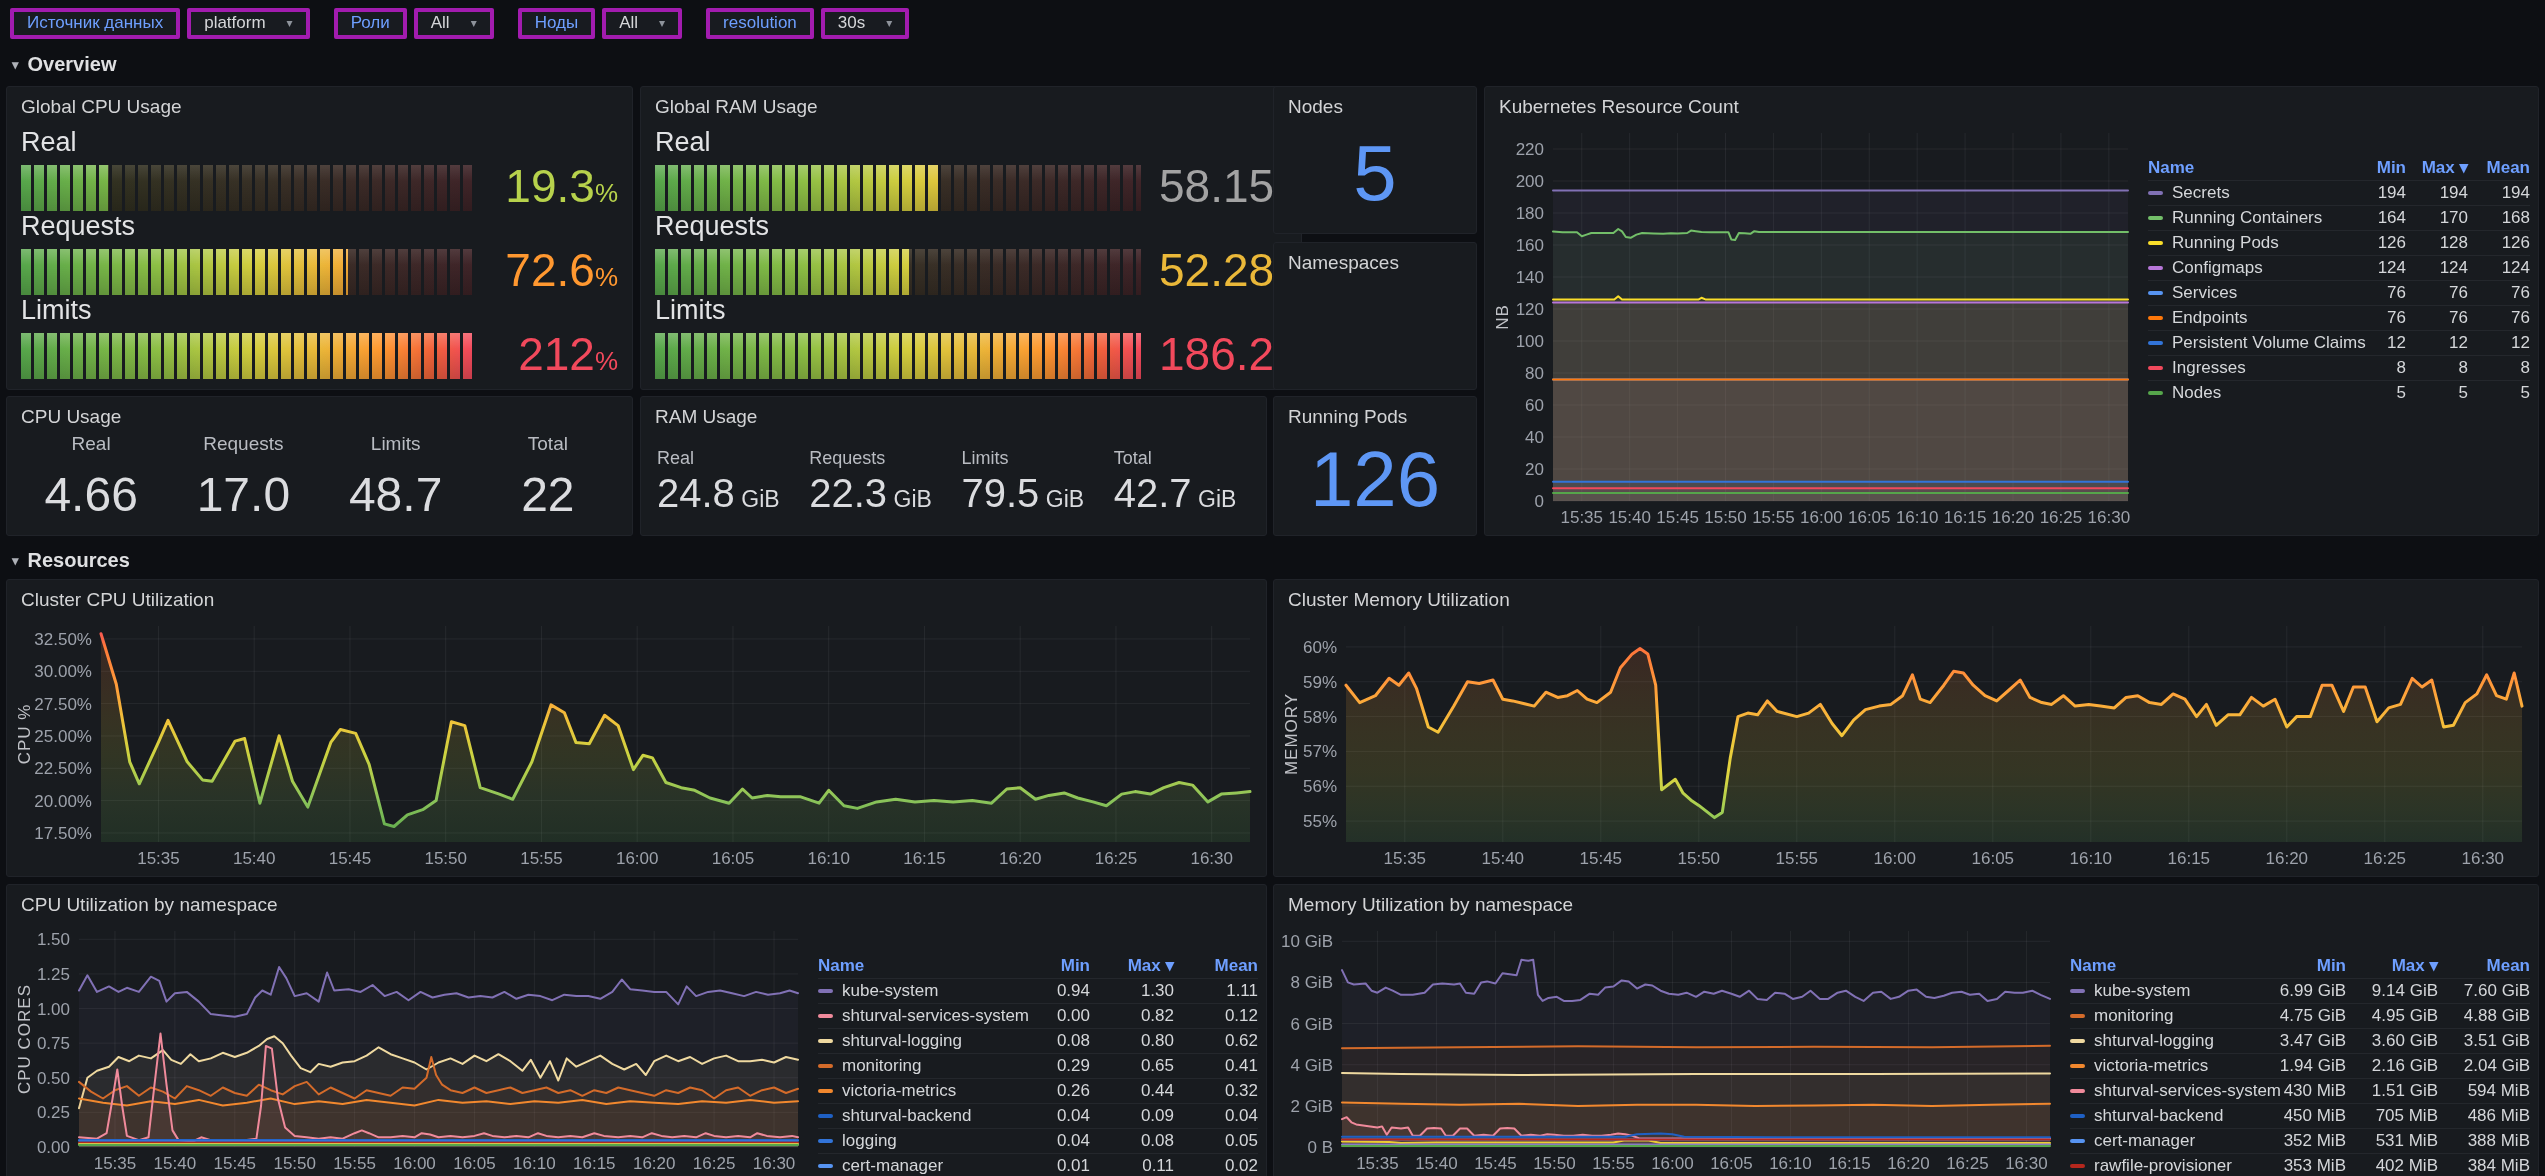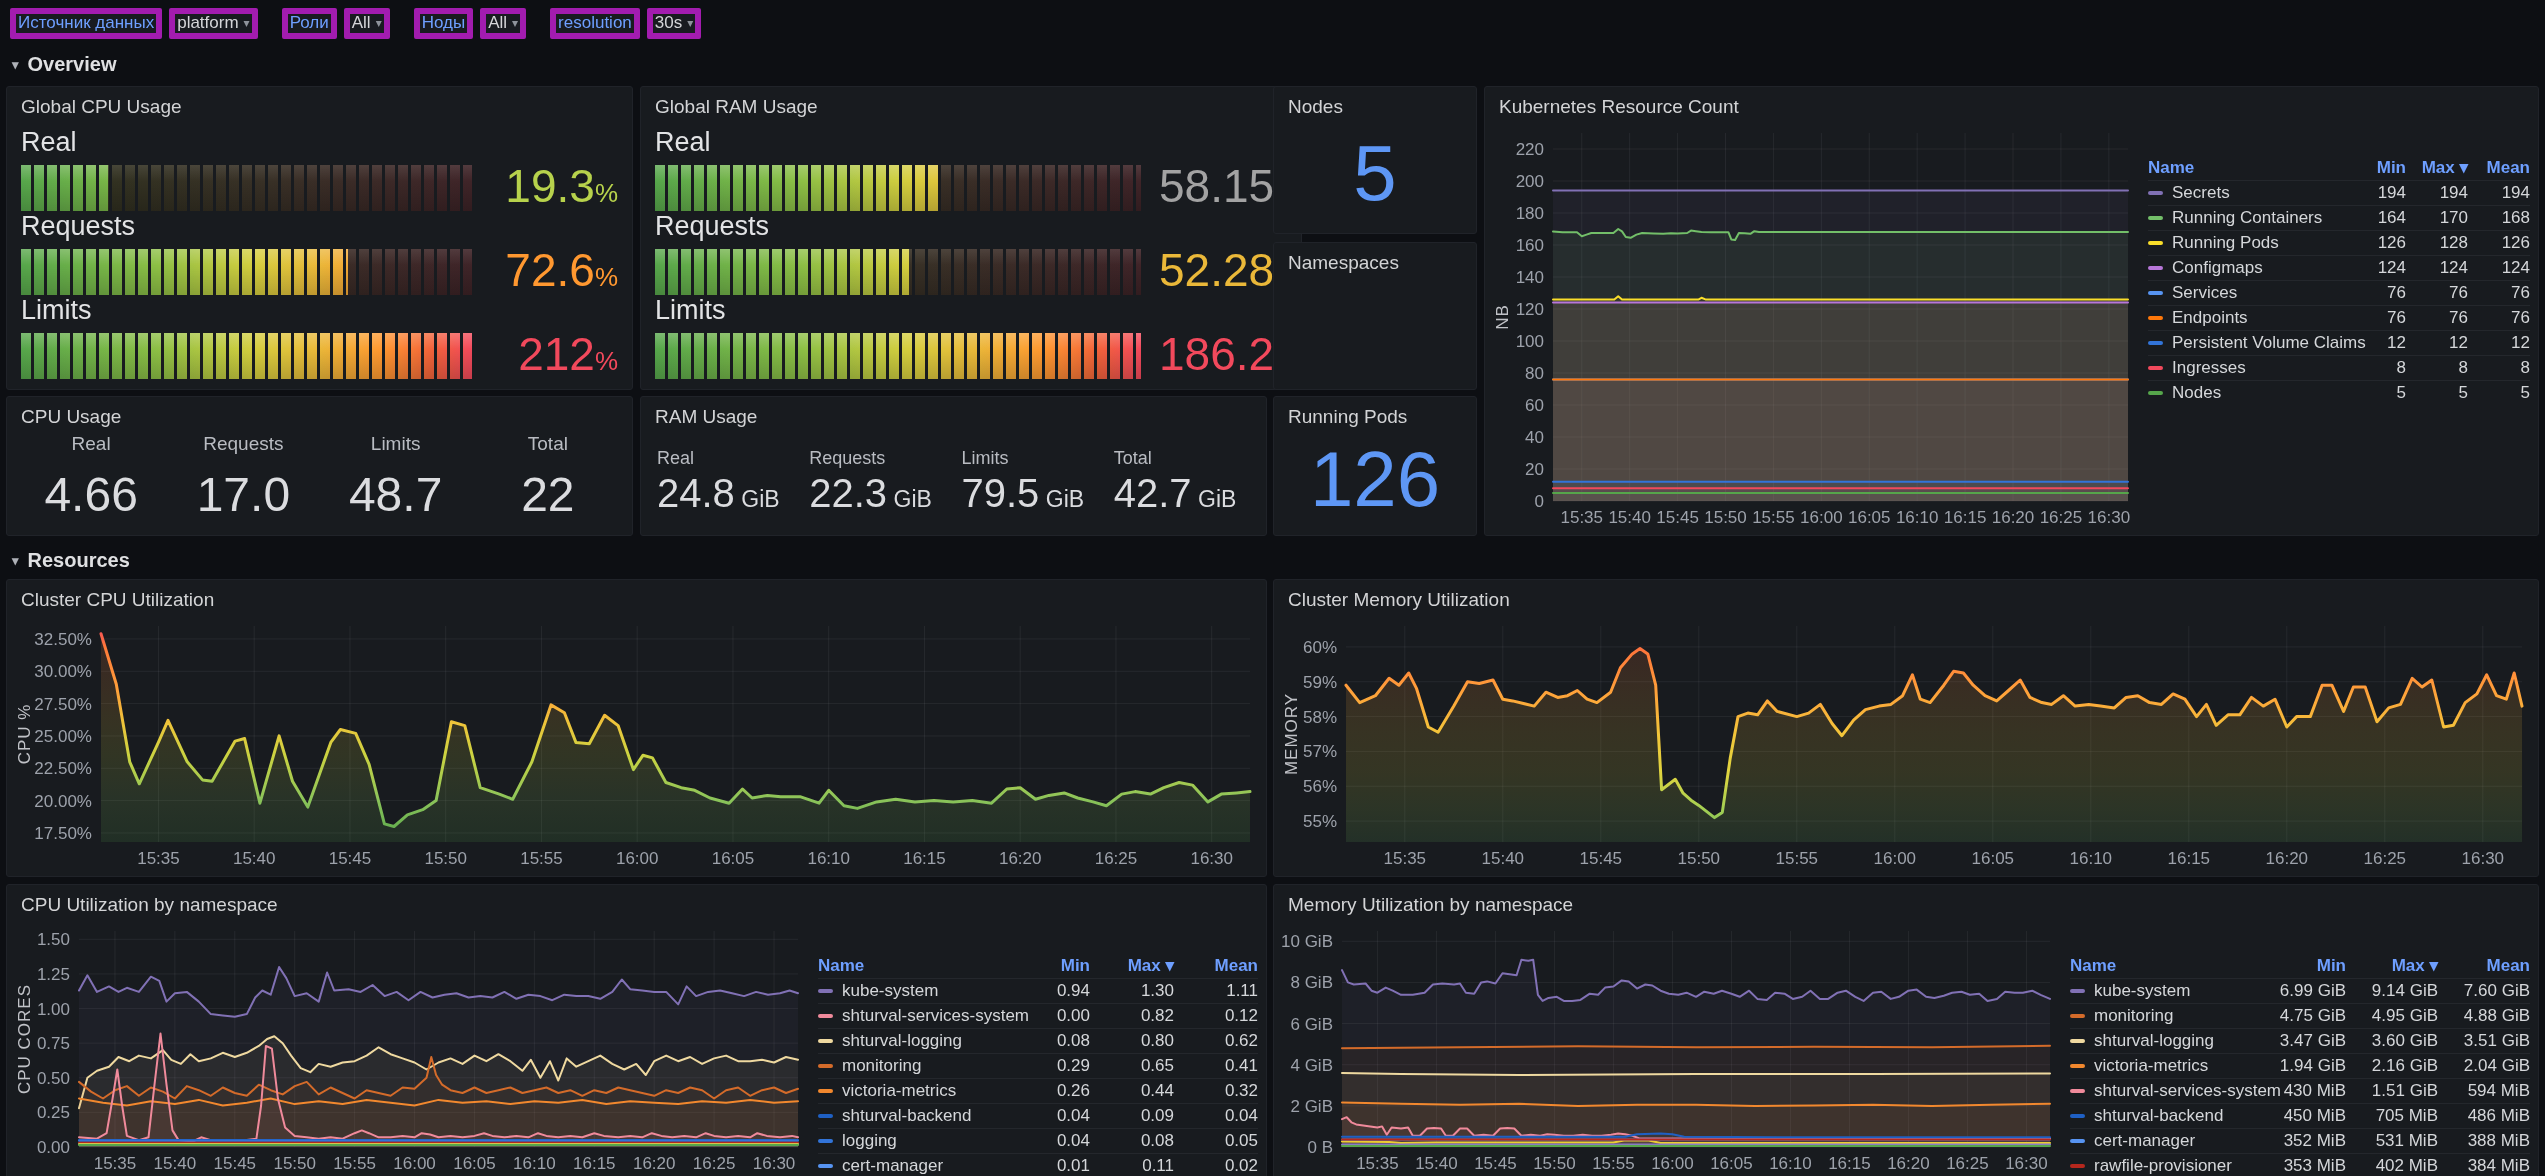--- a/index.html
+++ b/index.html
@@ -4,24 +4,24 @@
 <style>
   * { margin:0; padding:0; box-sizing:border-box; }
   html,body { width:2545px; height:1176px; overflow:hidden; background:#0d0f13;
     font-family:"Liberation Sans", sans-serif; color:#d8d9da; }
   #stage { position:relative; width:2545px; height:1176px; }
 
   
   #topbar { position:absolute; left:0; top:0; width:100%; height:46px; display:flex;
     align-items:center; padding:0 10px; gap:24px; }
   .fgroup { display:flex; gap:7px; }
-  .fbox { height:31px; display:flex; align-items:center; padding:0 2px; background:#181b20;
-    border:6px solid #a21caf; border-radius:2px; font-size:17px; }
+  .fbox { height:31px; display:flex; align-items:center; padding:0 13px; background:#181b20;
+    border:4px solid #a21caf; border-radius:2px; font-size:17px; }
   .fbox.flabel { color:#6e9fff; font-weight:500; }
-  .fbox.fvalue { color:#d5d6d9; gap:5px; cursor:pointer; }
+  .fbox.fvalue { color:#d5d6d9; gap:21px; cursor:pointer; }
   .chev { color:#8e939b; font-size:12px; }
 
   
   .rowhdr { position:absolute; display:flex; align-items:center; gap:9px; font-size:20px;
     font-weight:700; color:#dfe0e2; cursor:pointer; }
   .rowhdr .chev { font-size:13px; color:#aeb1b7; }
 
   
   .panel { position:absolute; background:#181b1f; border:1px solid #202329; border-radius:3px; }
   .ptitle { position:absolute; top:9px; left:14px; font-size:19px; font-weight:500; color:#d3d4d6;

